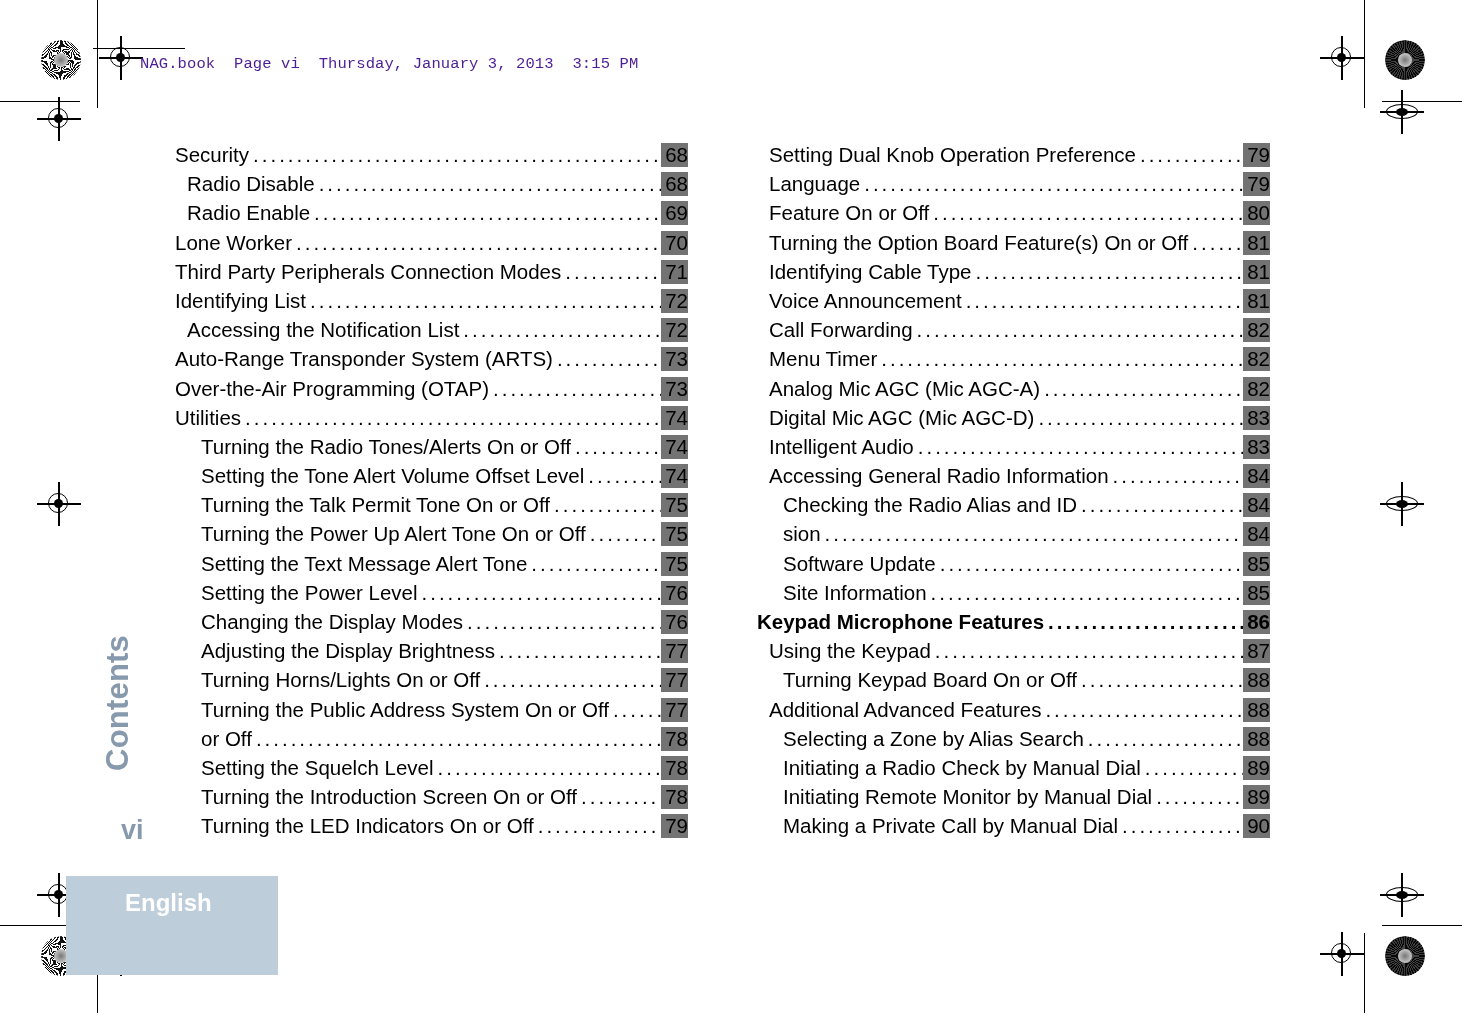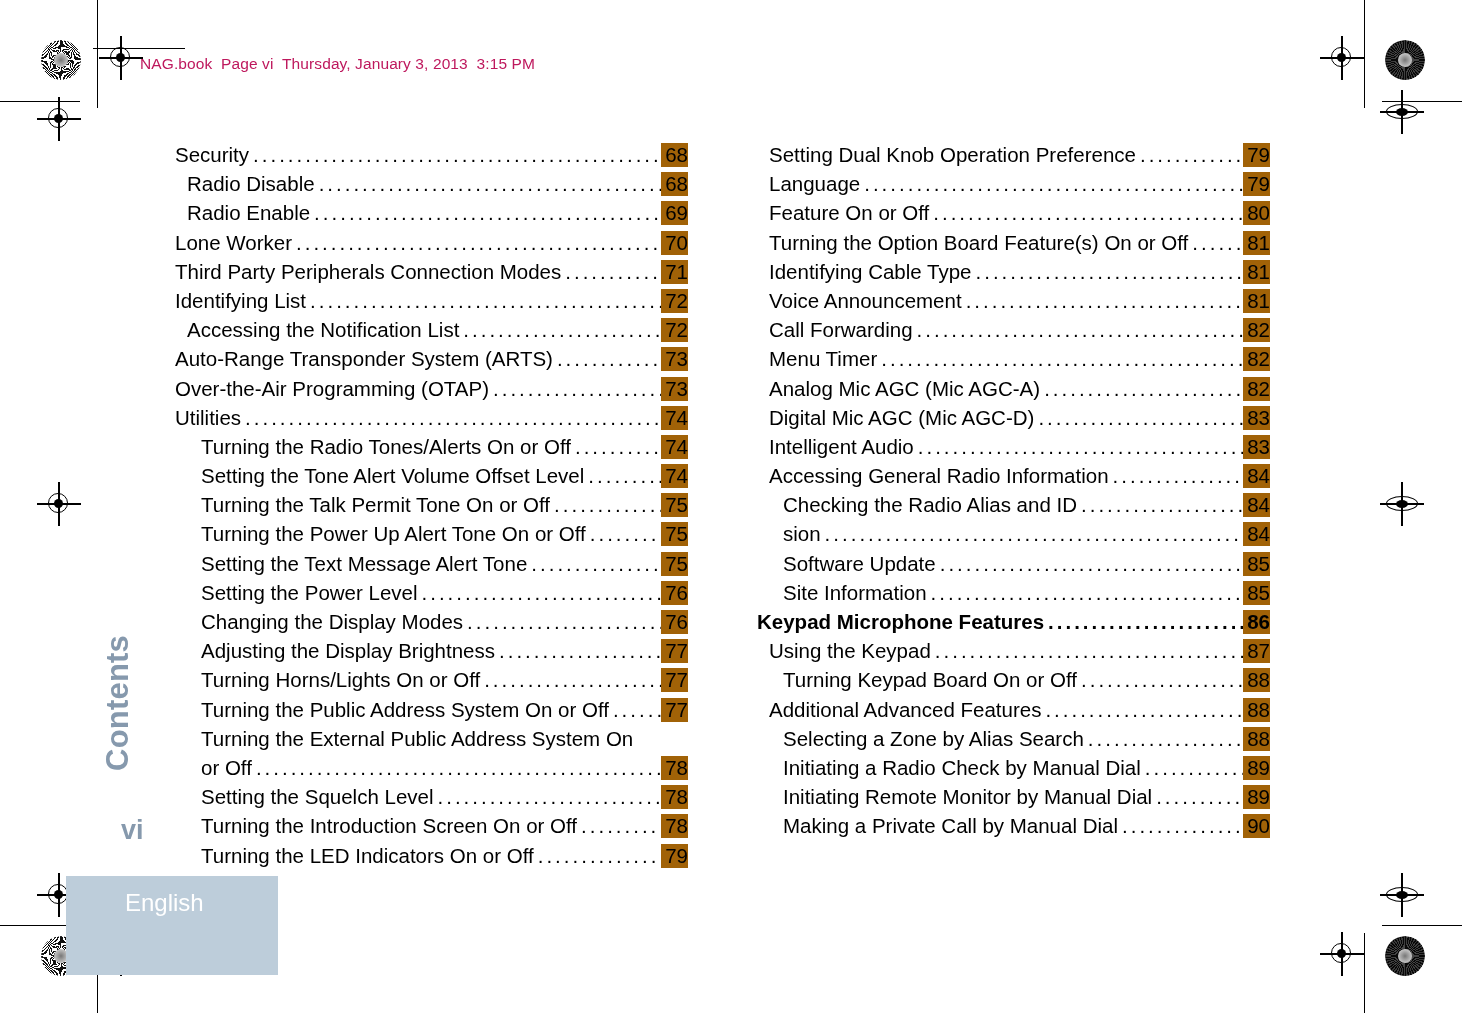--- a/index.html
+++ b/index.html
@@ -14,23 +14,23 @@
     overflow: hidden;
     font-family: "Liberation Sans", sans-serif;
     -webkit-font-smoothing: antialiased;
   }
 
   
   #header-slug {
     position: absolute;
     left: 140px;
     top: 55px;
-    font-family: Liberation Sans, sans-serif;
+    font-family: Liberation Mono, monospace;
     font-size: 15.5px;
-    color: #be185d;
+    color: #4c1d95;
     white-space: pre;
     letter-spacing: 0.1px;
   }
 
   
   .crop-line {
     position: absolute;
     background: #000000;
   }
   .crop-v { width: 1px; }
@@ -141,21 +141,21 @@
     width: 212px;
     height: 99px;
     background: #bdcdda;
   }
   #language-label {
     position: absolute;
     left: 59px;
     top: 13px;
     color: #ffffff;
     font-size: 24px;
-    font-weight: normal;
+    font-weight: bold;
   }
 
   
   .toc-column {
     position: absolute;
     top: 143px;
     width: 513px;
   }
   #toc-column-left  { left: 175px; }
   #toc-column-right { left: 757px; }
@@ -174,21 +174,21 @@
   .toc-entry .leader {
     display: inline;
     color: #000000;
     letter-spacing: 3.0px;
     margin-left: 4px;
   }
   .toc-entry .entry-page {
     position: absolute;
     right: 0;
     top: 0;
-    background: #a16207;
+    background: #737373;
     padding-left: 4px;
   }
   
   .lvl-0 { padding-left: 0px; }
   .lvl-1 { padding-left: 12px; }
   .lvl-2 { padding-left: 26px; }
 
   .toc-entry.bold,
   .toc-entry.bold .entry-page,
   .toc-entry.bold .leader {
@@ -314,21 +314,20 @@
     <div class="toc-entry lvl-2"><span class="entry-title">Turning the Radio Tones/Alerts On or Off</span><span class="leader">......................................................................</span><span class="entry-page">74</span></div>
     <div class="toc-entry lvl-2"><span class="entry-title">Setting the Tone Alert Volume Offset Level</span><span class="leader">......................................................................</span><span class="entry-page">74</span></div>
     <div class="toc-entry lvl-2"><span class="entry-title">Turning the Talk Permit Tone On or Off</span><span class="leader">......................................................................</span><span class="entry-page">75</span></div>
     <div class="toc-entry lvl-2"><span class="entry-title">Turning the Power Up Alert Tone On or Off</span><span class="leader">......................................................................</span><span class="entry-page">75</span></div>
     <div class="toc-entry lvl-2"><span class="entry-title">Setting the Text Message Alert Tone</span><span class="leader">......................................................................</span><span class="entry-page">75</span></div>
     <div class="toc-entry lvl-2"><span class="entry-title">Setting the Power Level</span><span class="leader">......................................................................</span><span class="entry-page">76</span></div>
     <div class="toc-entry lvl-2"><span class="entry-title">Changing the Display Modes</span><span class="leader">......................................................................</span><span class="entry-page">76</span></div>
     <div class="toc-entry lvl-2"><span class="entry-title">Adjusting the Display Brightness</span><span class="leader">......................................................................</span><span class="entry-page">77</span></div>
     <div class="toc-entry lvl-2"><span class="entry-title">Turning Horns/Lights On or Off</span><span class="leader">......................................................................</span><span class="entry-page">77</span></div>
     <div class="toc-entry lvl-2"><span class="entry-title">Turning the Public Address System On or Off</span><span class="leader">......................................................................</span><span class="entry-page">77</span></div>
-    <div class="toc-entry lvl-2"><span class="entry-title">Turning the External Public Address System On</span></div>
     <div class="toc-entry lvl-2"><span class="entry-title">or Off</span><span class="leader">......................................................................</span><span class="entry-page">78</span></div>
     <div class="toc-entry lvl-2"><span class="entry-title">Setting the Squelch Level</span><span class="leader">......................................................................</span><span class="entry-page">78</span></div>
     <div class="toc-entry lvl-2"><span class="entry-title">Turning the Introduction Screen On or Off</span><span class="leader">......................................................................</span><span class="entry-page">78</span></div>
     <div class="toc-entry lvl-2"><span class="entry-title">Turning the LED Indicators On or Off</span><span class="leader">......................................................................</span><span class="entry-page">79</span></div>
   </div>
 <div class="toc-column" id="toc-column-right">
     <div class="toc-entry lvl-1"><span class="entry-title">Setting Dual Knob Operation Preference</span><span class="leader">......................................................................</span><span class="entry-page">79</span></div>
     <div class="toc-entry lvl-1"><span class="entry-title">Language</span><span class="leader">......................................................................</span><span class="entry-page">79</span></div>
     <div class="toc-entry lvl-1"><span class="entry-title">Feature On or Off</span><span class="leader">......................................................................</span><span class="entry-page">80</span></div>
     <div class="toc-entry lvl-1"><span class="entry-title">Turning the Option Board Feature(s) On or Off</span><span class="leader">......................................................................</span><span class="entry-page">81</span></div>

